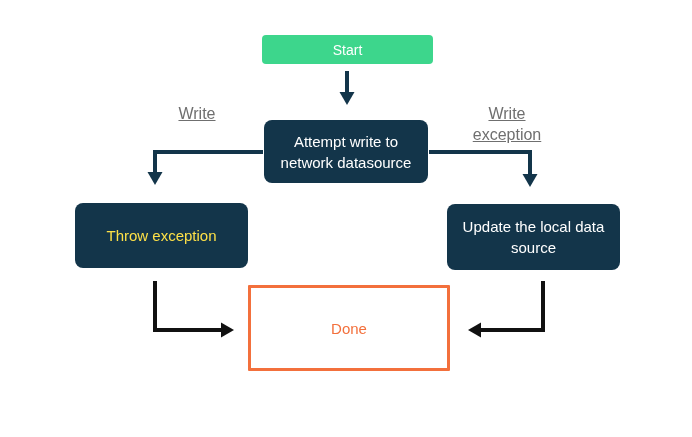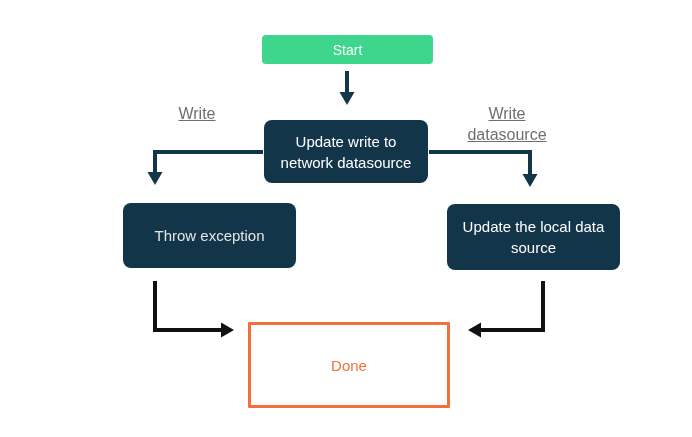--- a/index.html
+++ b/index.html
@@ -96,37 +96,37 @@
       <polyline points="543,281 543,330 481,330" stroke="#111111"></polyline>
       <polygon points="468,330 481,322.5 481,337.5" fill="#111111"></polygon>
     </g>
   </svg>
 
   <div class="node node-start" style="background-color: rgb(61, 214, 140);">
     <span>Start</span>
   </div>
 
   <div class="node node-dark node-attempt" style="background-color: rgb(19, 53, 74); color: rgb(255, 255, 255);">
-    <span>Update write to network datasource</span>
+    <span>Attempt write to network datasource</span>
   </div>
 
   <div class="edge-label edge-label-failed" style="color: rgb(111, 111, 111);">
     <div>Write</div>
   </div>
 
   <div class="edge-label edge-label-succeeded" style="color: rgb(111, 111, 111);">
     <div>Write</div>
-    <div>datasource</div>
+    <div>exception</div>
   </div>
 
-  <div class="node node-dark node-throw" style="background-color: rgb(19, 53, 74); color: #e5e5e5; margin-left: 48px;">
+  <div class="node node-dark node-throw" style="background-color: rgb(19, 53, 74); color: #fde047;">
     <span>Throw exception</span>
   </div>
 
   <div class="node node-dark node-update" style="background-color: rgb(19, 53, 74); color: rgb(255, 255, 255);">
     <span>Update the local data source</span>
   </div>
 
-  <div class="node node-done" style="border-color: rgb(243, 112, 60); color: rgb(243, 112, 60); margin-top: 37px;">
+  <div class="node node-done" style="border-color: rgb(243, 112, 60); color: rgb(243, 112, 60);">
     <span>Done</span>
   </div>
 
 </div>
 
 </body></html>

